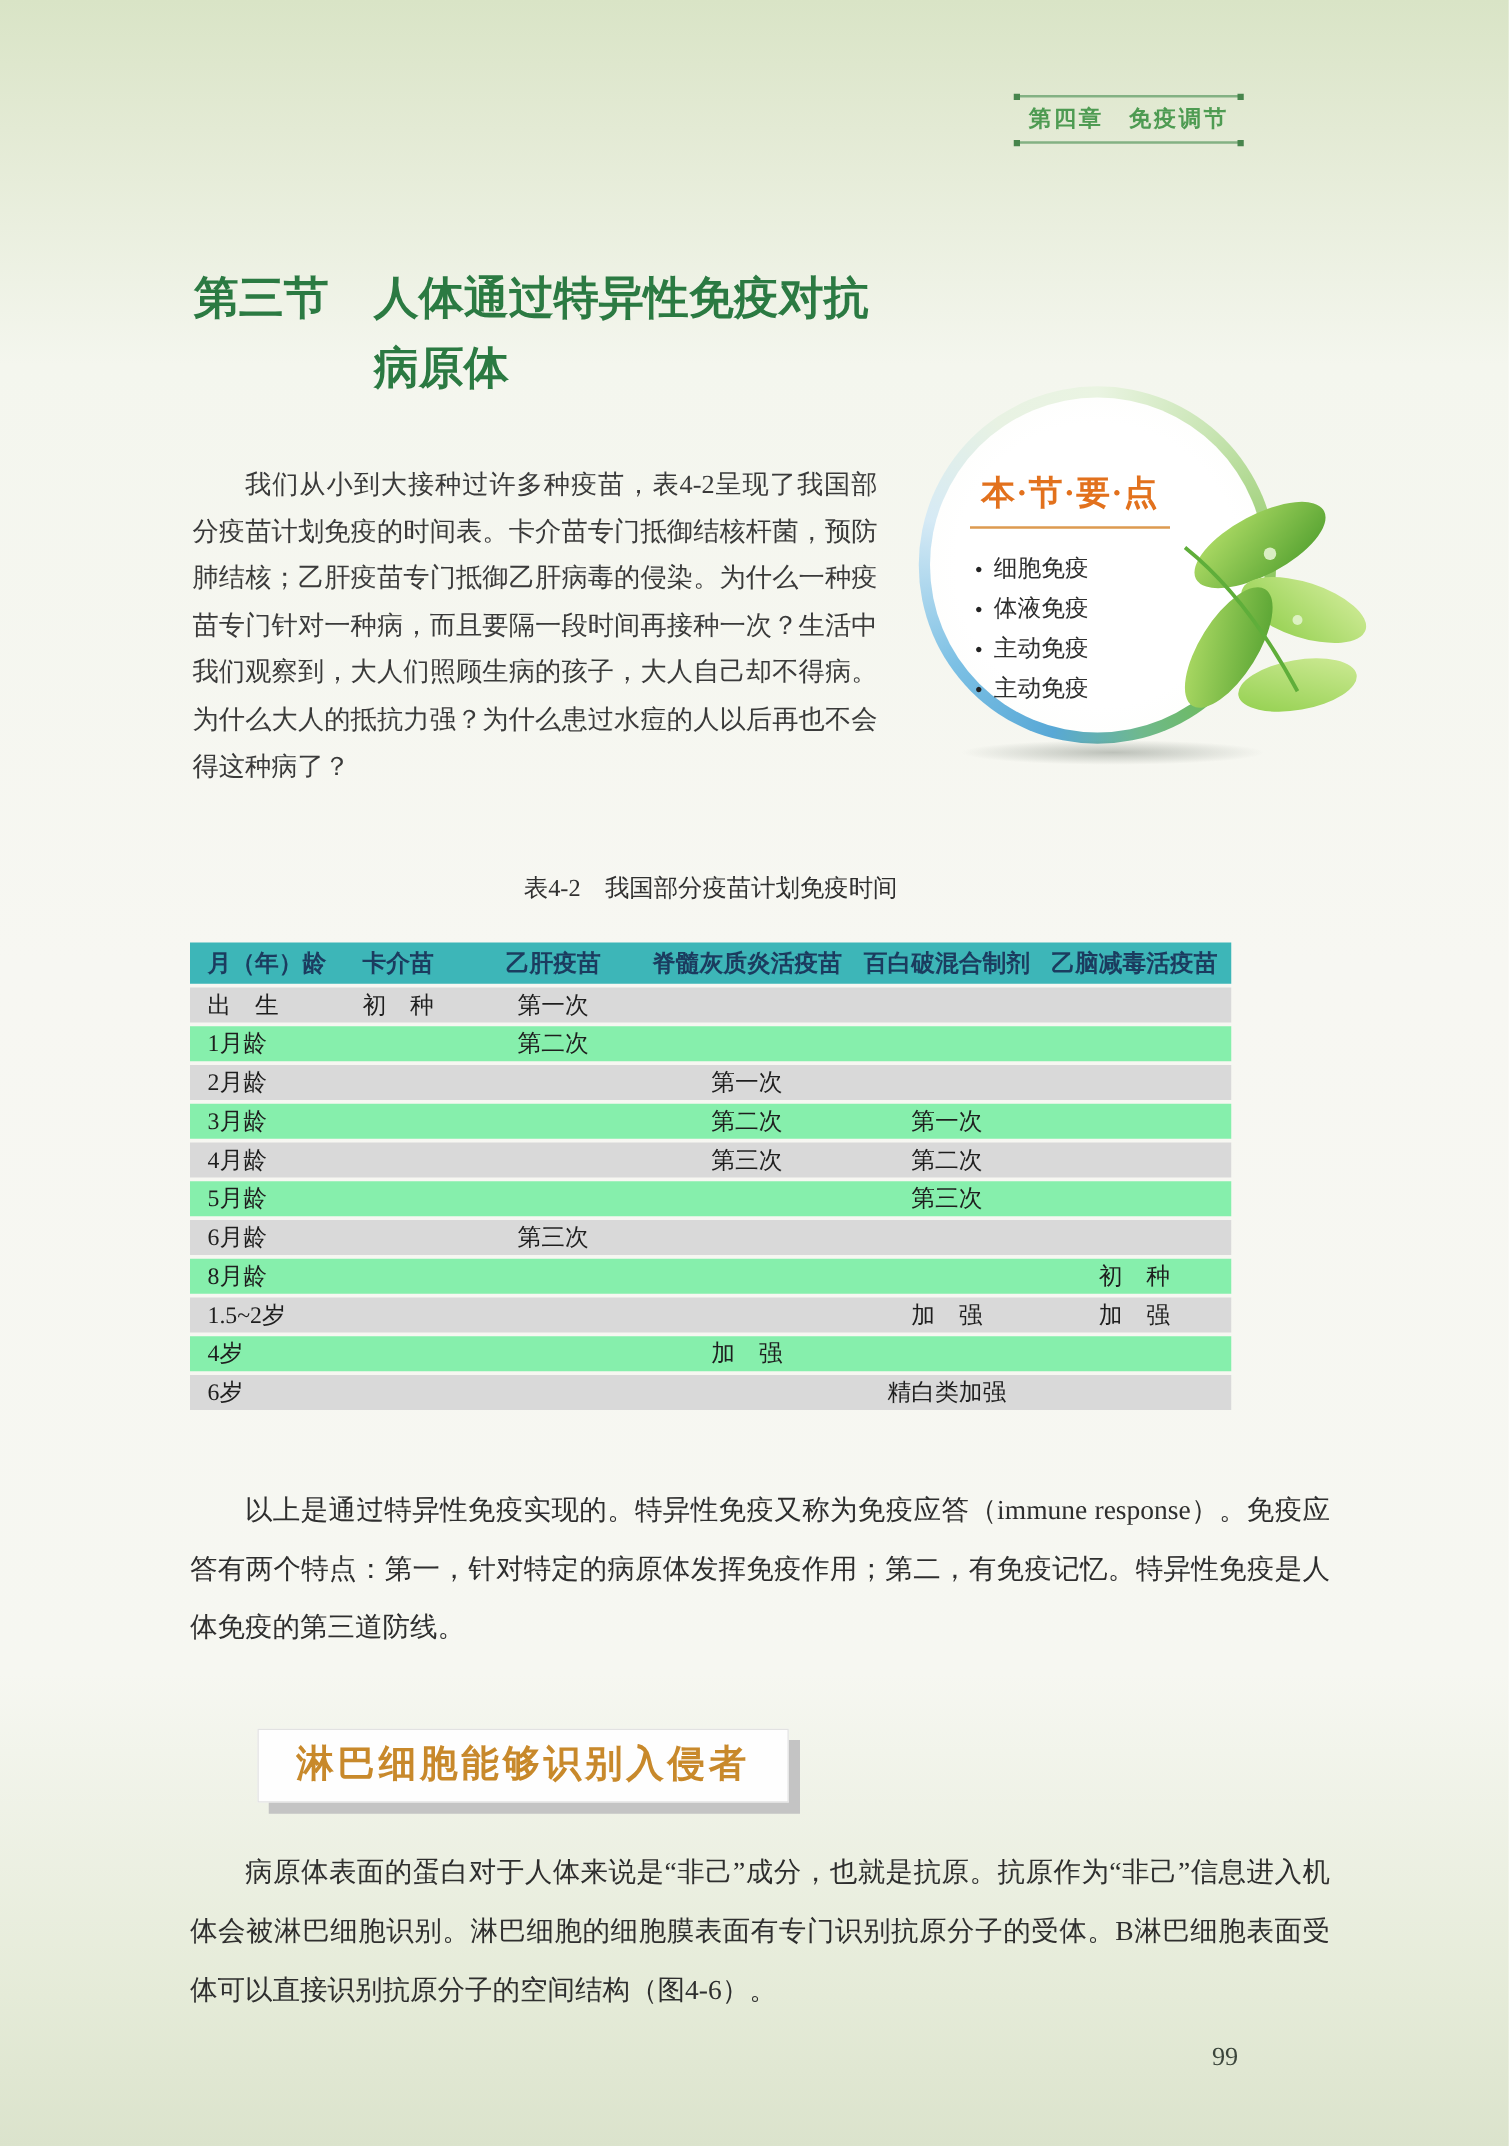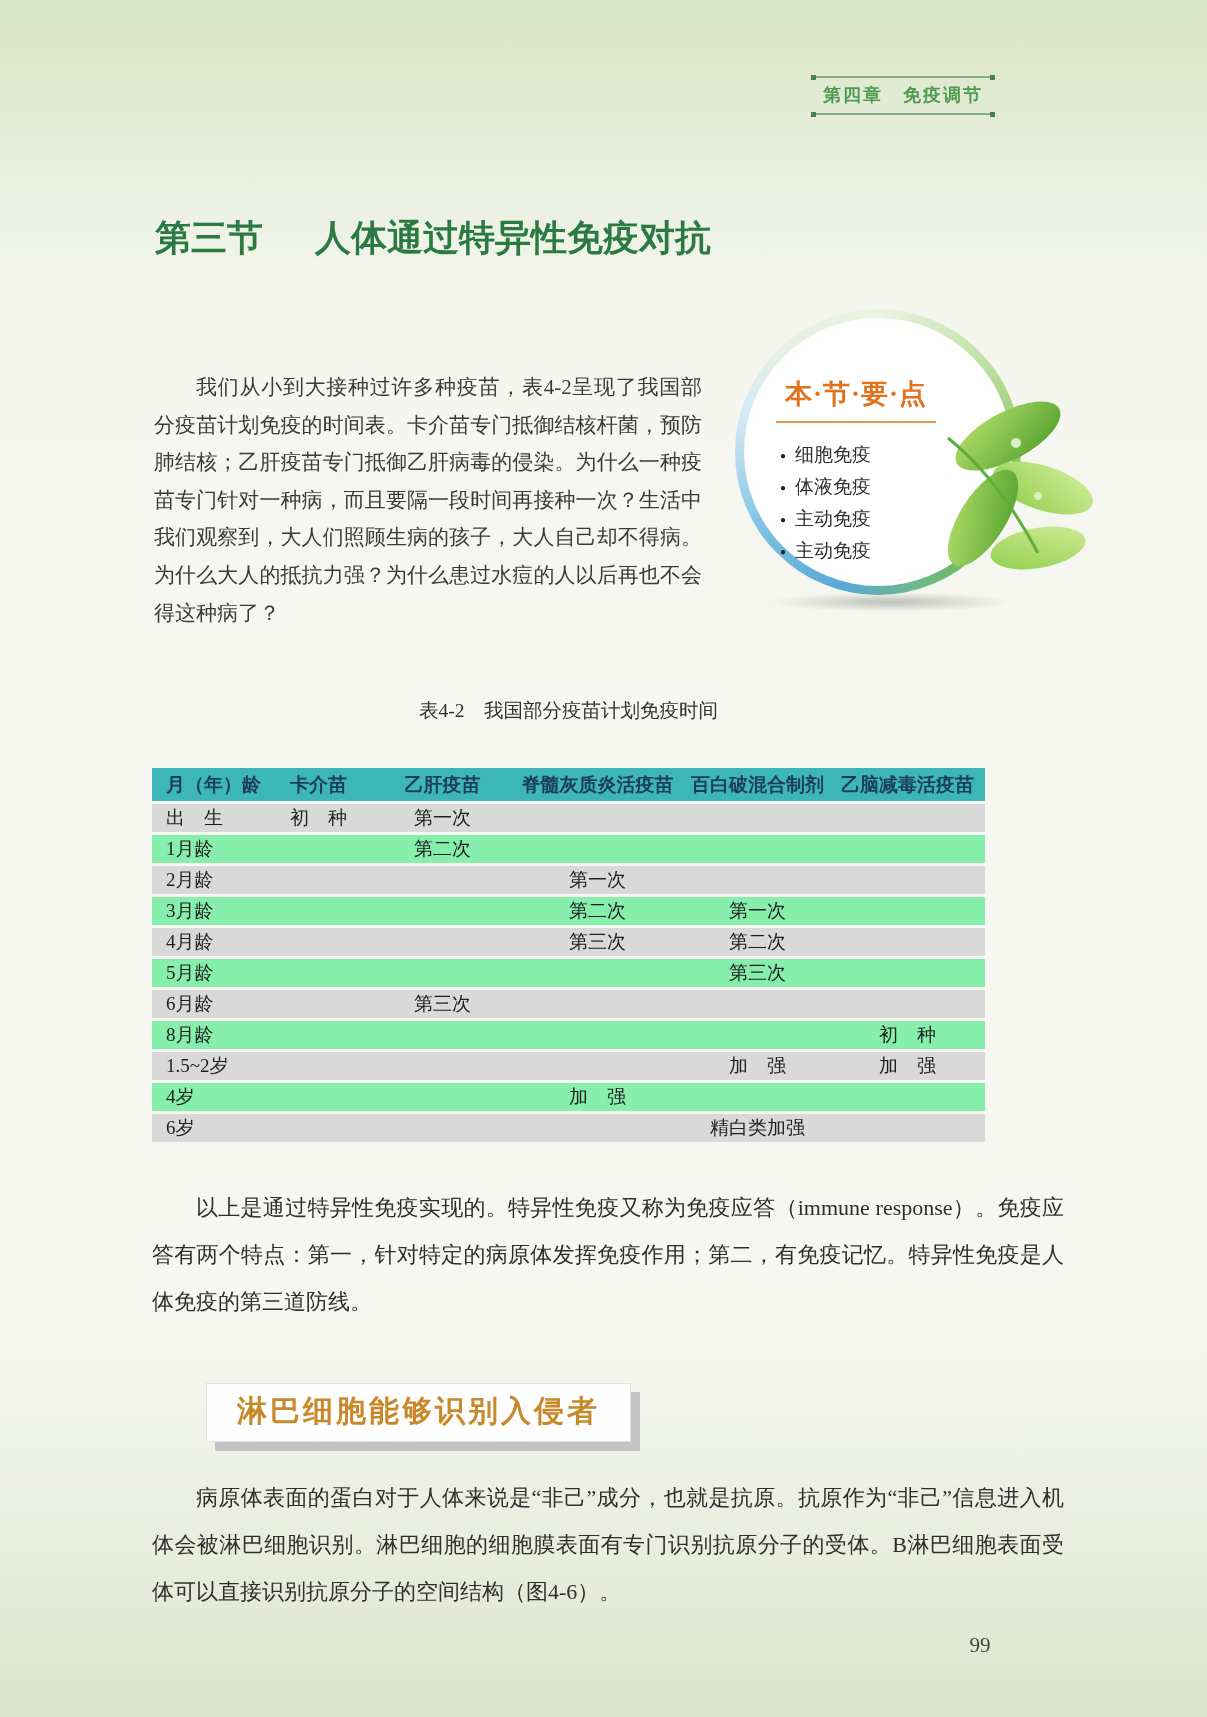--- a/index.html
+++ b/index.html
@@ -10,21 +10,21 @@
 
   
   .chapter-header{left:813px;top:76px;width:180px;text-align:center;}
   .ch-line{height:2px;background:#83b183;position:relative;}
   .ch-line::before,.ch-line::after{content:"";position:absolute;width:5px;height:5px;background:#47854c;top:-1.5px;}
   .ch-line::before{left:-2px;} .ch-line::after{right:-2px;}
   .ch-text{font-family:"Liberation Sans","DejaVu Sans",sans-serif;color:#4e9b52;
            font-size:18px;font-weight:bold;letter-spacing:2px;padding:5px 0 6px 0;}
 
   
-  .section-title{left:155px;top:210px;display:flex;gap:52px;color:#2b7a42;font-weight:bold;font-size:36px;}
+  .section-title{left:155px;top:210px;display:flex;gap:36px;color:#2b7a42;font-weight:bold;font-size:36px;}
   .st-lines{line-height:56px;}
 
   
   .intro{left:154px;top:369px;width:548px;font-size:21px;line-height:37.6px;color:#3a3a3a;
          text-align:justify;text-indent:2em;}
 
   
   .ring{left:735px;top:309px;width:286px;height:286px;border-radius:50%;
         background:conic-gradient(from 0deg,#eaf4e2 0deg,#c9e5b4 40deg,#8dc75f 95deg,#6dbb54 135deg,#6fb98c 165deg,#58a8d6 195deg,#7cc0e4 235deg,#d6eaf5 285deg,#e8f2e3 325deg,#eaf4e2 360deg);}
   .ring-inner{position:absolute;inset:9px;border-radius:50%;background:radial-gradient(circle,#ffffff 60%,#fbfcf8 100%);}
@@ -39,21 +39,21 @@
   .kp-list{margin-top:16px;font-family:"Liberation Sans","DejaVu Sans",sans-serif;
            font-size:19px;color:#2e2e2e;padding-left:4px;}
   .kp-item{display:flex;align-items:center;gap:9px;height:32px;}
   .kp-bullet{font-size:14px;color:#222;}
 
   
   .tbl-caption{left:152px;top:697px;width:833px;text-align:center;font-size:19.5px;color:#303030;}
   .vtable{left:152px;top:754px;width:833px;font-size:19px;color:#1e1e1e;}
   .vrow{display:grid;grid-template-columns:110px 113px 135px 175px 145px 155px;
         height:28px;align-items:center;margin-bottom:3px;}
-  .vhead{background:#3db6b8;color:#1b3c5f;font-weight:bold;height:33px;margin-top:14px;}
+  .vhead{background:#3db6b8;color:#1b3c5f;font-weight:bold;height:33px;}
   .vrow .cell{text-align:center;white-space:nowrap;}
   .vrow .cell:first-child{text-align:left;padding-left:14px;}
   .row-gray{background:#d9d9d9;}
   .row-blue{background:#86efac;}
 
   
   .para2{left:152px;top:1184px;width:912px;font-size:22px;line-height:47px;color:#2e2e2e;
          text-align:justify;text-indent:2em;}
   .para3{left:152px;top:1474px;width:912px;font-size:22px;line-height:47px;color:#2e2e2e;
          text-align:justify;text-indent:2em;}
@@ -72,20 +72,21 @@
 <div class="abs chapter-header">
   <div class="ch-line"></div>
   <div class="ch-text">第四章　免疫调节</div>
   <div class="ch-line"></div>
 </div>
 
 <div class="abs section-title">
   <div class="st-lines">第三节</div>
   <div class="st-lines">
     <div>人体通过特异性免疫对抗</div>
+    <div>病原体</div>
   </div>
 </div>
 
 <div class="abs intro">我们从小到大接种过许多种疫苗，表4-2呈现了我国部分疫苗计划免疫的时间表。卡介苗专门抵御结核杆菌，预防肺结核；乙肝疫苗专门抵御乙肝病毒的侵染。为什么一种疫苗专门针对一种病，而且要隔一段时间再接种一次？生活中我们观察到，大人们照顾生病的孩子，大人自己却不得病。为什么大人的抵抗力强？为什么患过水痘的人以后再也不会得这种病了？</div>
 
 <div class="abs ring">
   <div class="ring-inner"></div>
 </div>
 <div class="abs leaves">
   <svg width="215" height="225" viewBox="0 0 215 225">

